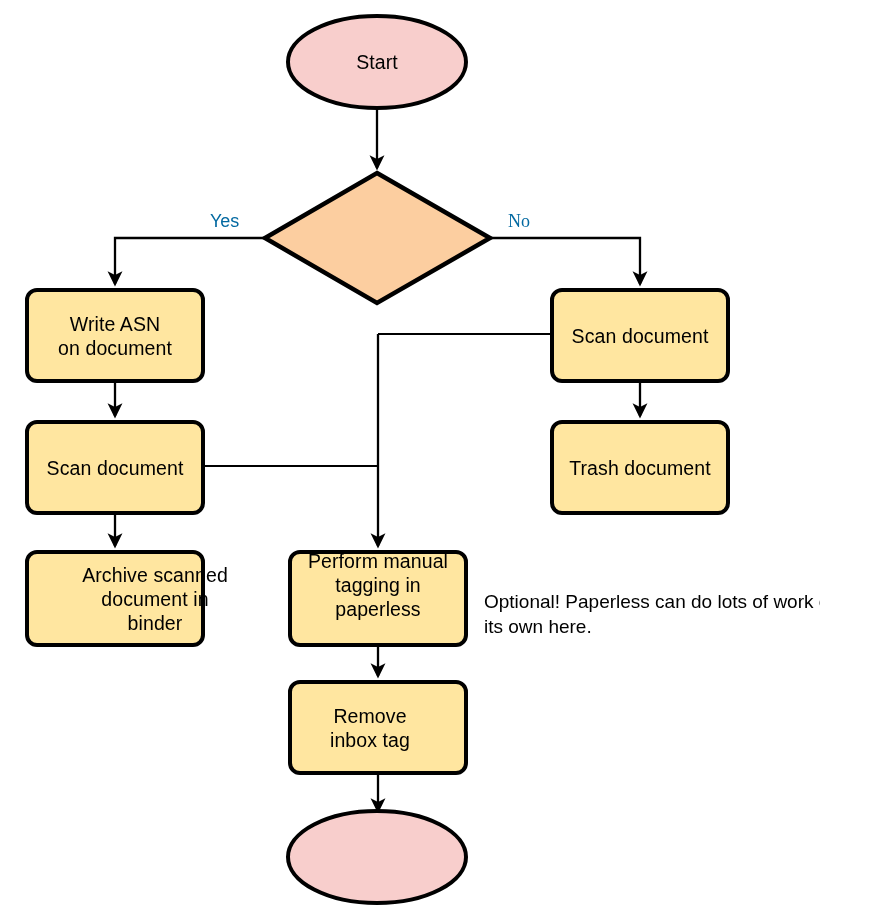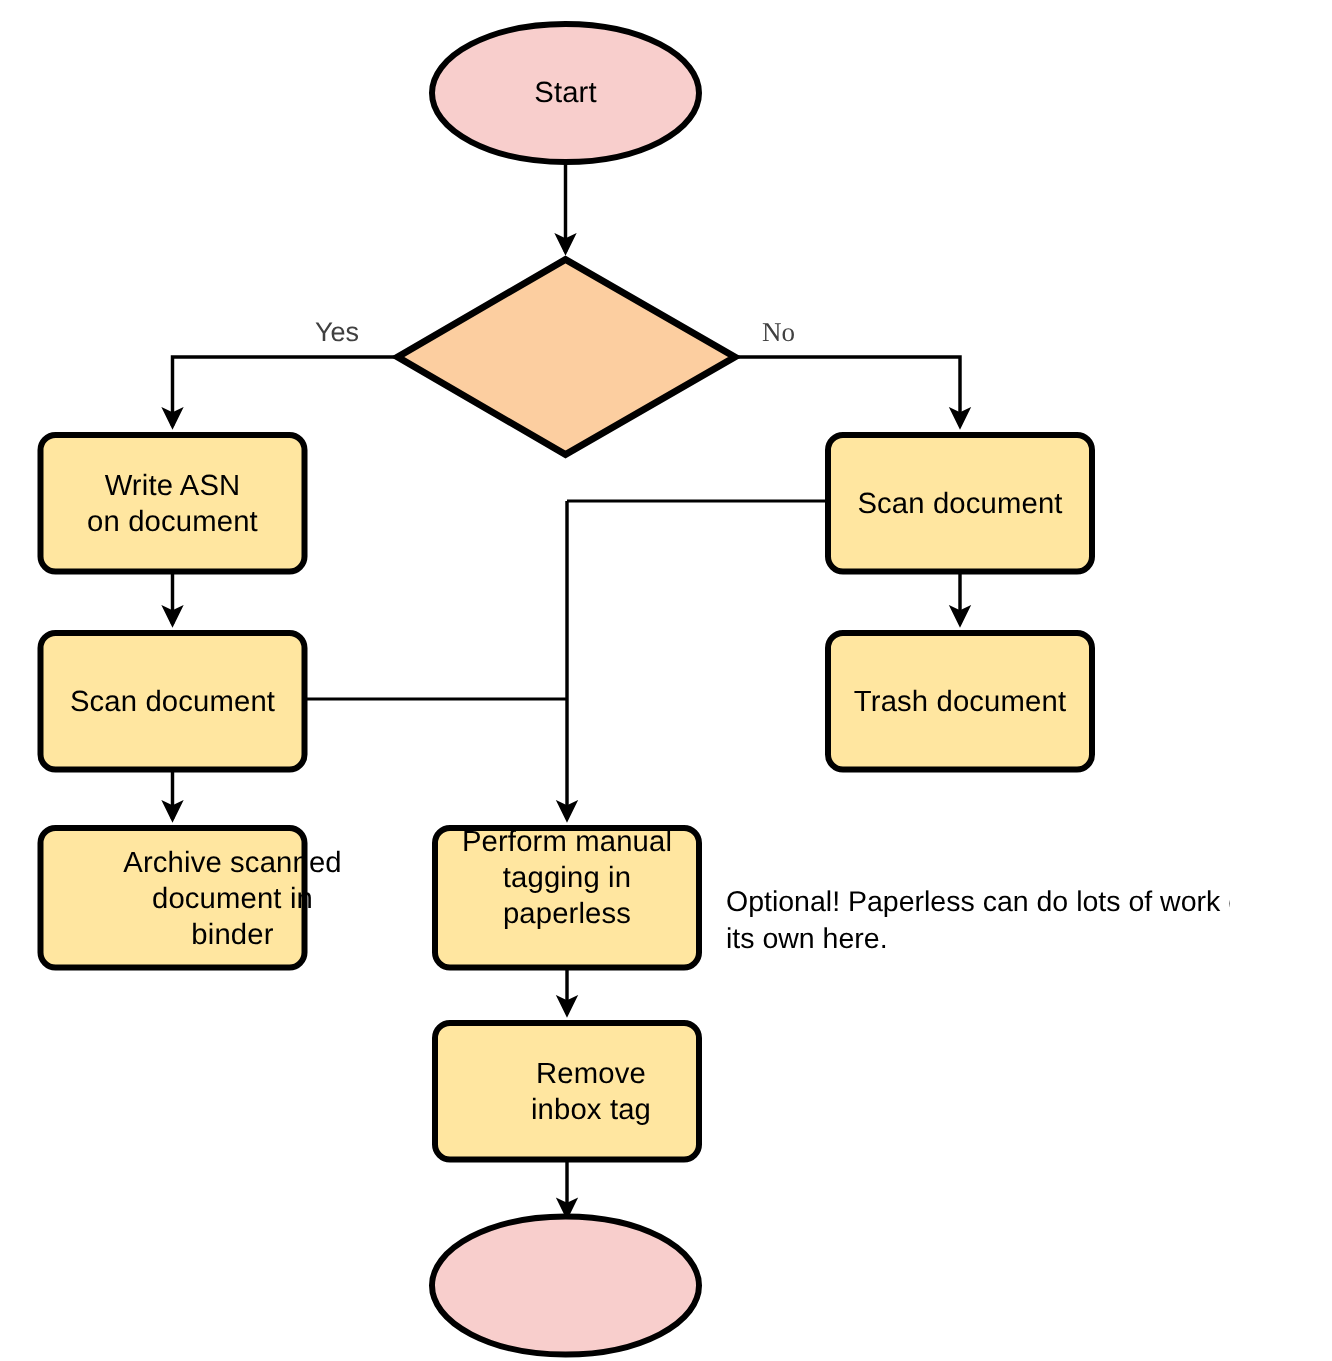--- a/index.html
+++ b/index.html
@@ -32,21 +32,21 @@
     text-align: center;
     color: #000000;
     font-size: 19.5px;
     line-height: 24px;
     letter-spacing: 0.1px;
     white-space: pre-line;
     pointer-events: none;
   }
   .edge-label {
     position: absolute;
-    color: #404040;
+    color: #0369a1;
     font-size: 18px;
     line-height: 20px;
     white-space: nowrap;
     pointer-events: none;
   }
   .note-text {
     position: absolute;
     color: #000000;
     font-size: 19px;
     line-height: 25px;
@@ -125,21 +125,21 @@
 binder</div>
 
   <div class="node-label" style="left:554px; top:292px; width:172px; height:87px;">Scan document</div>
 
   <div class="node-label" style="left:554px; top:424px; width:172px; height:87px;">Trash document</div>
 
   <div class="node-label" style="left:292px; top:540px; width:172px; height:89px;">Perform manual
 tagging in
 paperless</div>
 
-  <div class="node-label" style="left:308px; top:684px; width:172px; height:87px;">Remove
+  <div class="node-label" style="left:284px; top:684px; width:172px; height:87px;">Remove
 inbox tag</div>
 
 
   <div class="edge-label" style="left:210px; top:211px;">Yes</div>
 
   <div class="edge-label" style="left:508px; top:211px;font-family:Liberation Serif, serif;">No</div>
 
   <div class="note-text" style="left:484px; top:589px; width:404px;">Optional! Paperless can do lots of work on
 its own here.</div>
 

